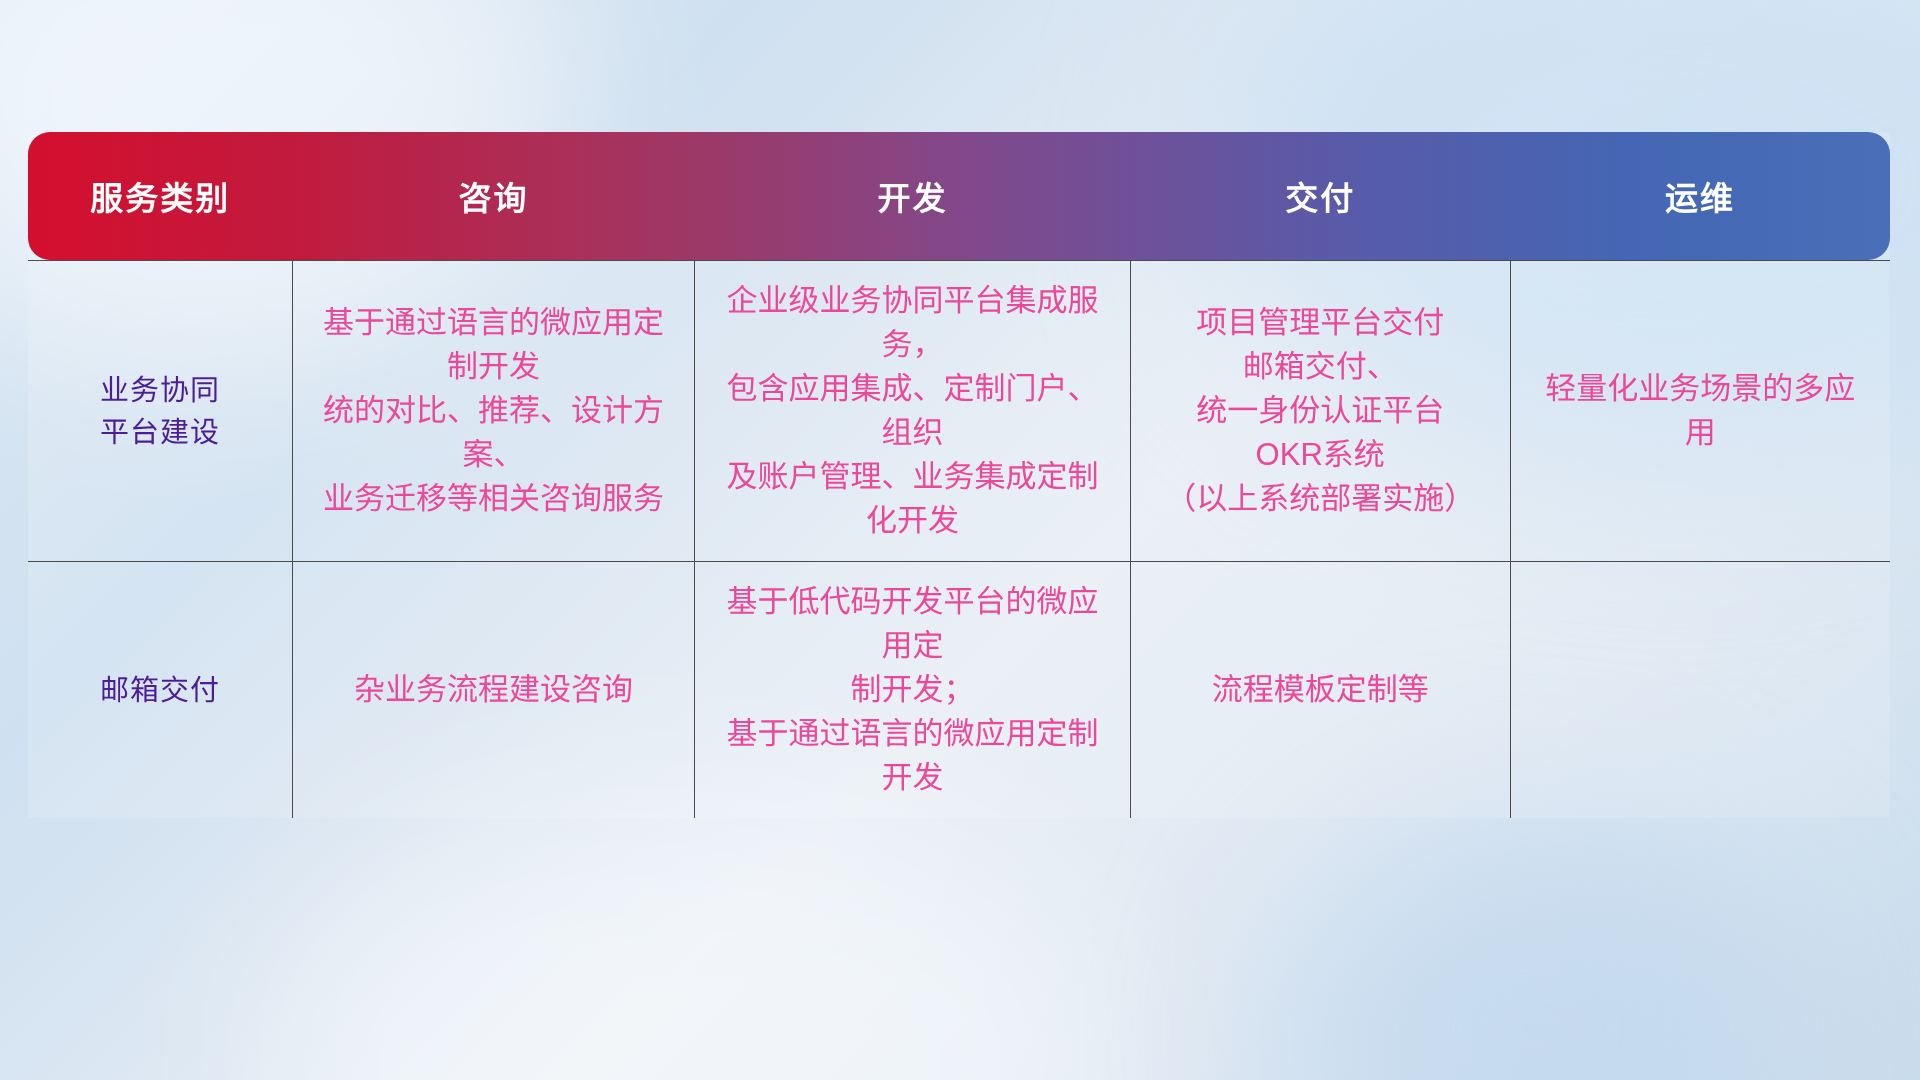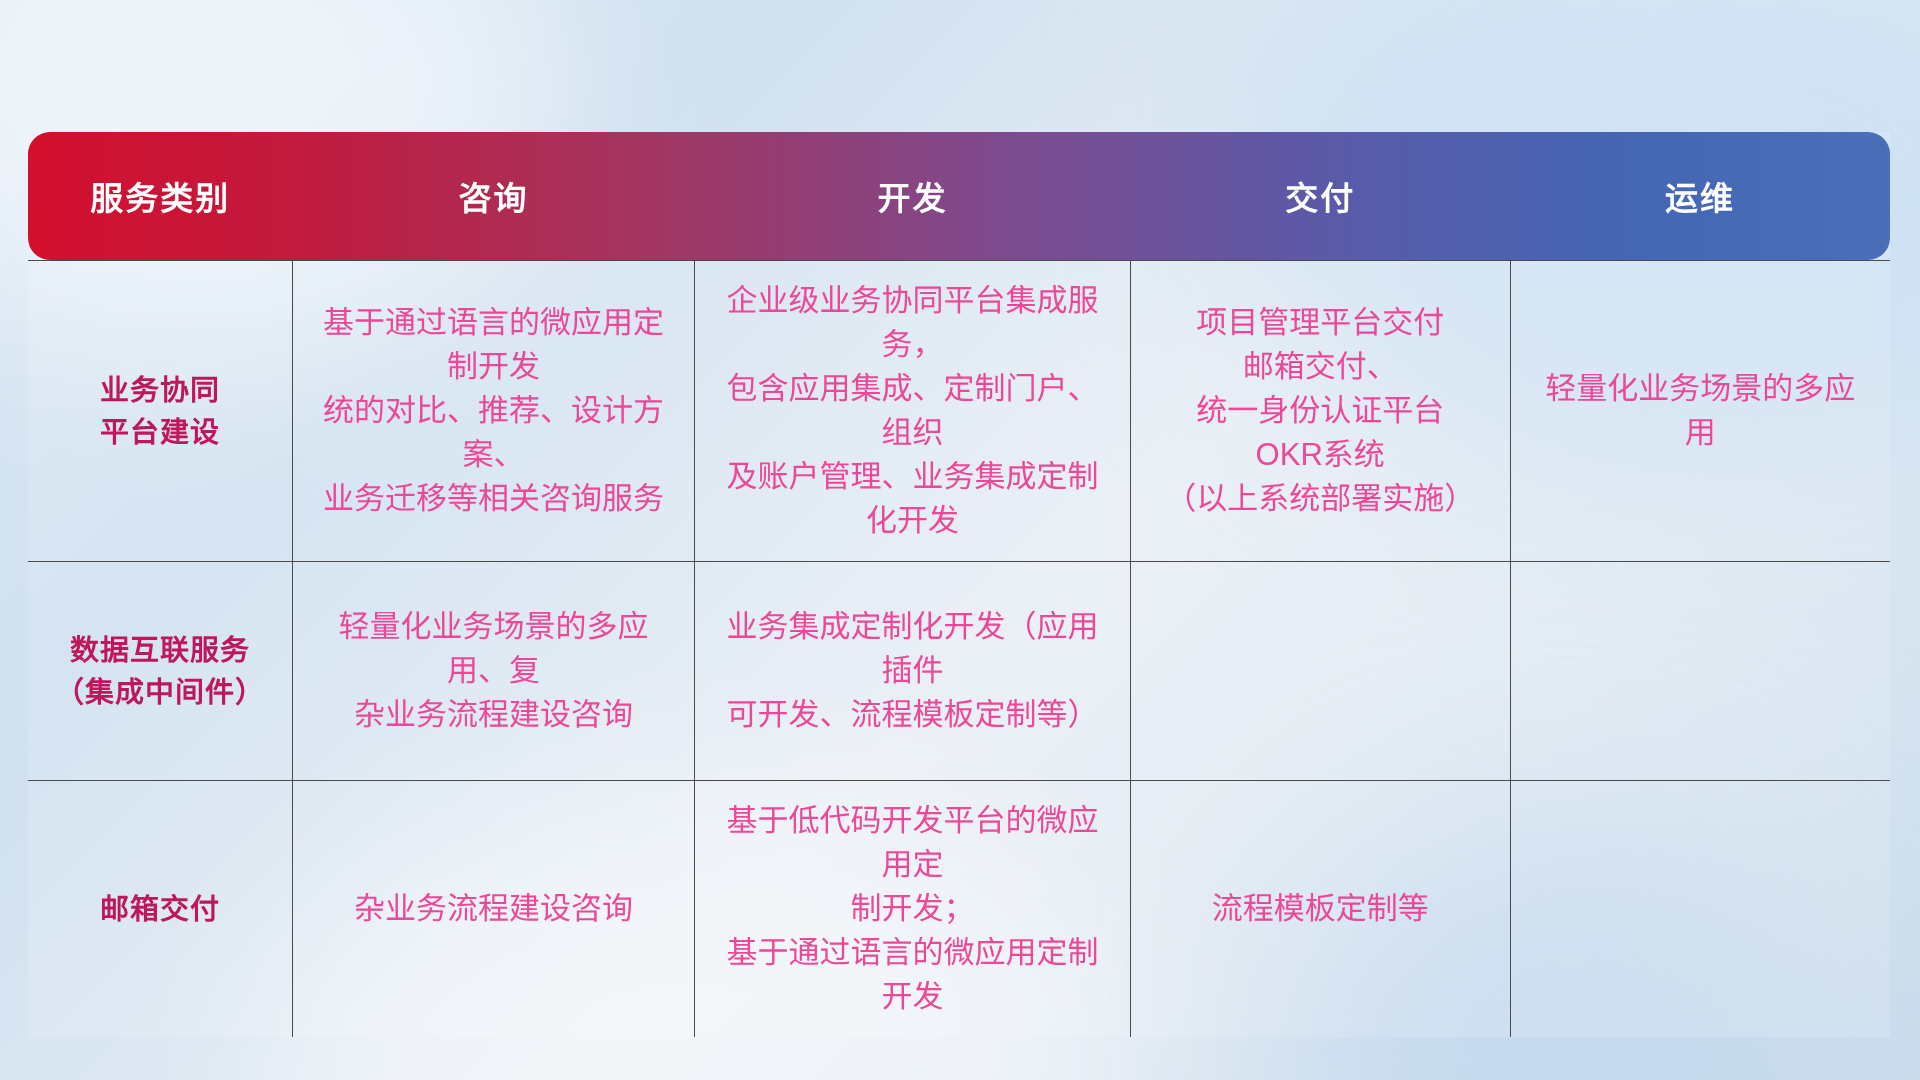--- a/index.html
+++ b/index.html
@@ -82,22 +82,22 @@
     color: #ec4899;
   }
   tbody td.vline {
     border-right: 1px solid #4a4a4a;
   }
   tbody tr:last-child td {
     border-bottom: none;
     margin-top: 47px;
   }
   td.cat {
-    color: #be185d;
-    font-weight: bold;
+    color: #4c1d95;
+    font-weight: normal;
     font-size: 29px;
     line-height: 1.45;
     letter-spacing: 1px;
   }
   .row-1 td { height: 232px; }
   .row-2 td { height: 182px; }
   .row-3 td { height: 212px; }
 
   .cell-text { white-space: pre-line; }
 </style>
@@ -158,40 +158,20 @@
           <div class="cell-text">项目管理平台交付
 邮箱交付、
 统一身份认证平台
 OKR系统
 （以上系统部署实施）</div>
         </td>
         <td>
           <div class="cell-text">轻量化业务场景的多应用</div>
         </td>
       </tr>
-      <tr class="row-2">
-        <td class="cat vline">
-          <div class="cell-text">数据互联服务
-（集成中间件）</div>
-        </td>
-        <td class="vline">
-          <div class="cell-text">轻量化业务场景的多应用、复
-杂业务流程建设咨询</div>
-        </td>
-        <td class="vline">
-          <div class="cell-text">业务集成定制化开发（应用插件
-可开发、流程模板定制等）</div>
-        </td>
-        <td class="vline">
-          <div class="cell-text"></div>
-        </td>
-        <td>
-          <div class="cell-text"></div>
-        </td>
-      </tr>
       <tr class="row-3">
         <td class="cat vline">
           <div class="cell-text">邮箱交付</div>
         </td>
         <td class="vline">
           <div class="cell-text">杂业务流程建设咨询</div>
         </td>
         <td class="vline">
           <div class="cell-text">基于低代码开发平台的微应用定
 制开发；

